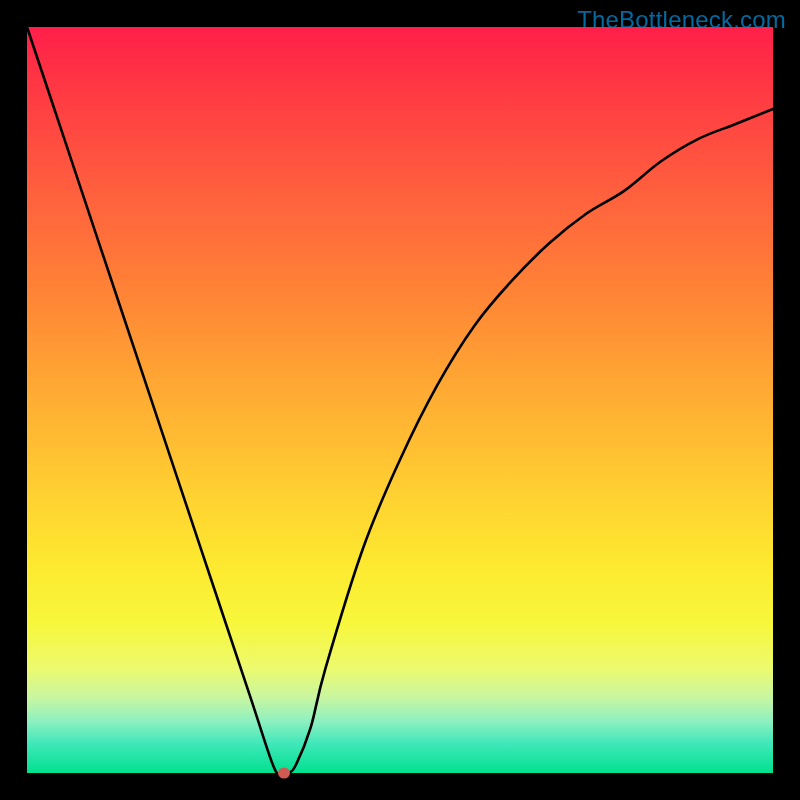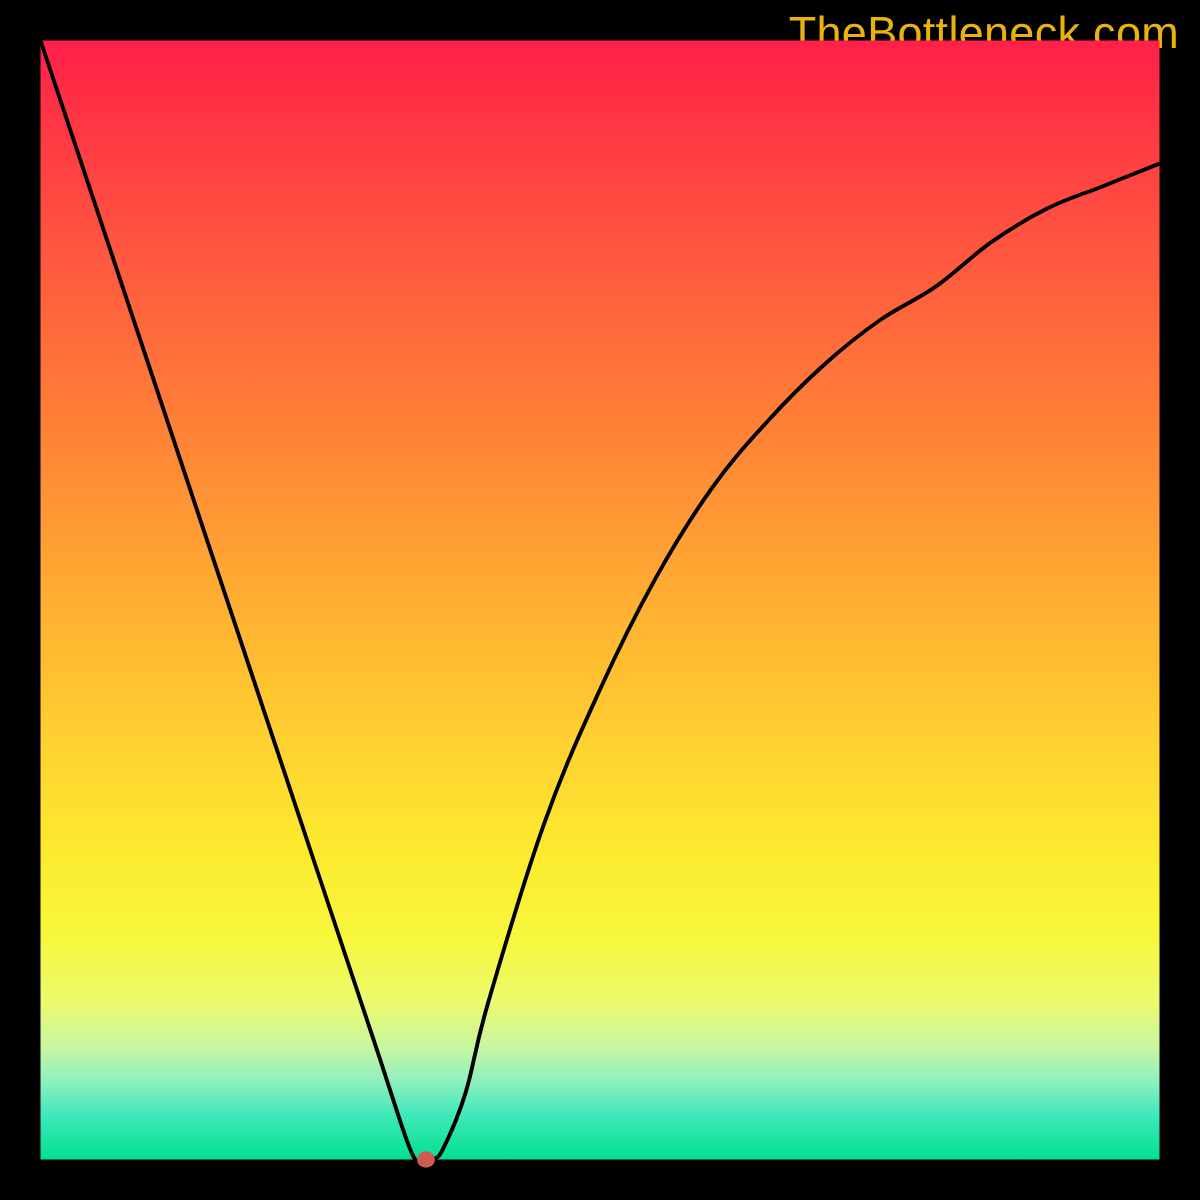--- a/index.html
+++ b/index.html
@@ -14,22 +14,22 @@
   .frame {
     position: relative;
     width: 800px;
     height: 800px;
     background: #000;
   }
   .watermark {
     position: absolute;
     top: 6px;
     right: 14px;
-    color: #eab308;
-    font-size: 30px;
+    color: #0369a1;
+    font-size: 24px;
     font-weight: 500;
     letter-spacing: 0.2px;
     user-select: none;
   }
   .plot {
     position: absolute;
     left: 27px;
     top: 27px;
     width: 746px;
     height: 746px;

